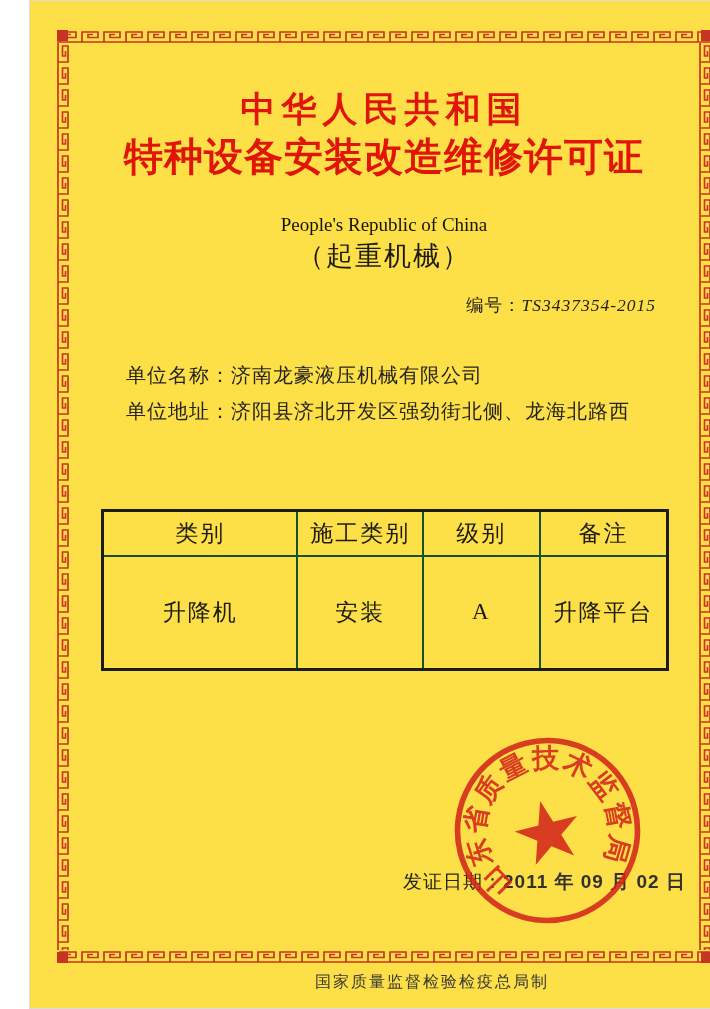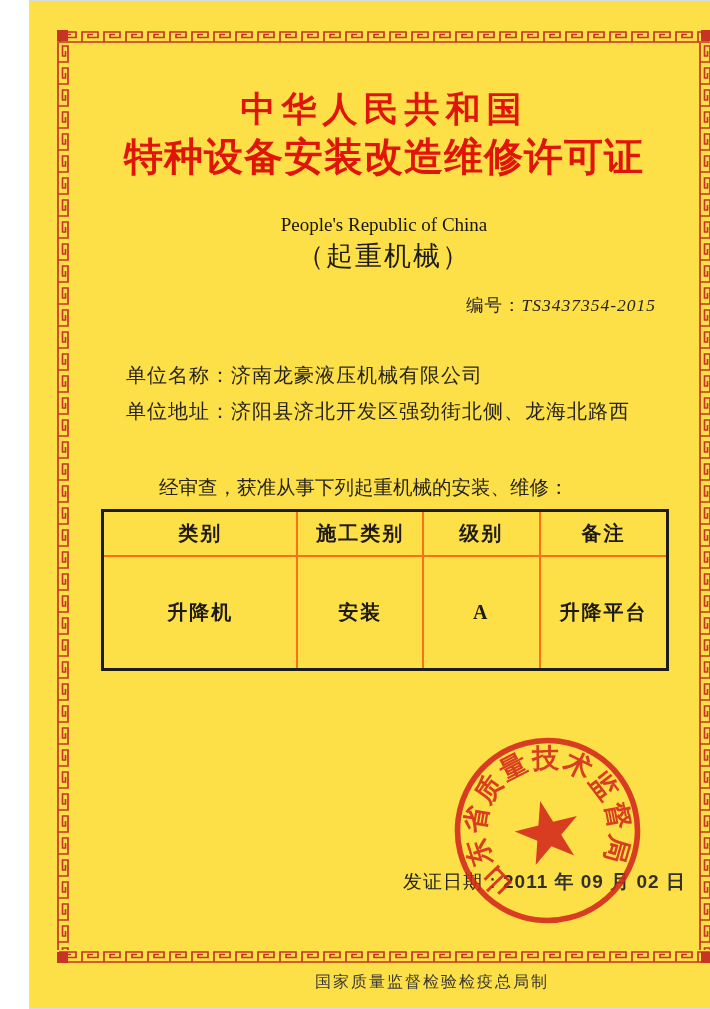--- a/index.html
+++ b/index.html
@@ -20,22 +20,22 @@
   .license-no .val{font-family:"Liberation Serif","DejaVu Serif",serif;font-style:italic;}
   .unit-line{left:97px;font-size:20px;letter-spacing:1px;}
   .unit-name{top:362px;}
   .unit-addr{top:398px;}
   .statement{top:474px;left:130px;font-size:19.5px;}
   .scope-table{
     position:absolute;left:72px;top:509px;width:568px;height:157px;
     border:3px solid #1c1c1c;border-collapse:collapse;table-layout:fixed;
   }
   .scope-table th,.scope-table td{
-    border:2px solid #f97316;text-align:center;vertical-align:middle;
-    font-size:20px;font-weight:bold;letter-spacing:2px;color:#1d1a17;
+    border:2px solid #14532d;text-align:center;vertical-align:middle;
+    font-size:23px;font-weight:normal;letter-spacing:2px;color:#1d1a17;
   }
   .scope-table thead tr{height:45px;}
   .scope-table tbody tr{height:114px;}
   .col1{width:34.5%;}.col2{width:22.2%;}.col3{width:20.7%;}.col4{width:22.6%;}
   .approval-line{top:820px;left:90px;font-size:19px;letter-spacing:1px;}
   .approval-line .gap{display:inline-block;width:14px;}
   .date-line{top:869px;left:374px;font-size:19px;letter-spacing:1px;}
   .date-line .num{font-family:"Liberation Sans","DejaVu Sans",sans-serif;font-weight:bold;color:#33302d;}
   .footer-maker{top:972px;font-size:16px;letter-spacing:2px;color:#3a3633;padding-left:48px;}
   .border-strip{position:absolute;}
@@ -83,21 +83,20 @@
     <span>编号：</span><span class="val">TS3437354-2015</span>
   </div>
 
   <div class="abs unit-line unit-name">
     <span>单位名称：</span><span>济南龙豪液压机械有限公司</span>
   </div>
   <div class="abs unit-line unit-addr">
     <span>单位地址：</span><span>济阳县济北开发区强劲街北侧、龙海北路西</span>
   </div>
 
-  <div class="abs statement">经审查，获准从事下列起重机械的安装、维修：</div>
 
   <table class="scope-table">
     <colgroup>
         <col class="col1">
         <col class="col2">
         <col class="col3">
         <col class="col4">
       </colgroup>
     <thead>
       <tr>

